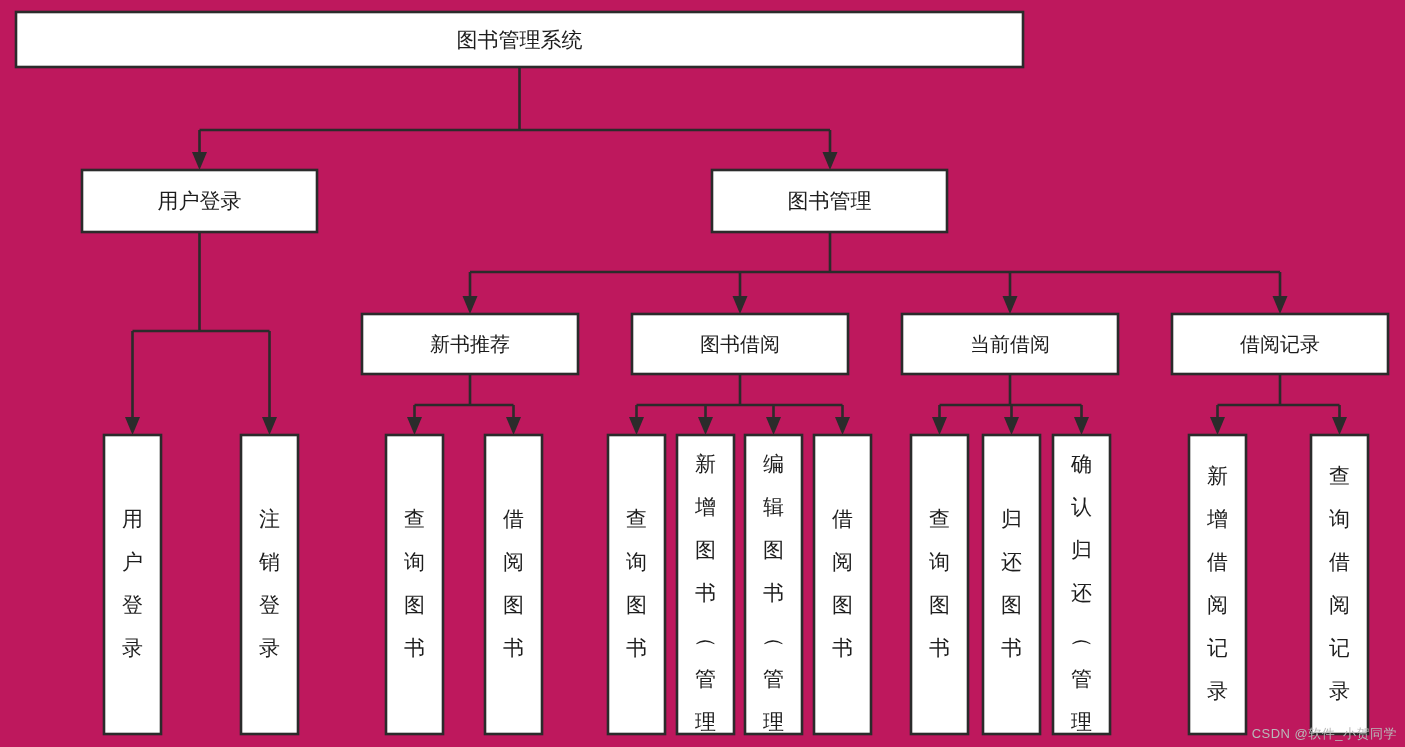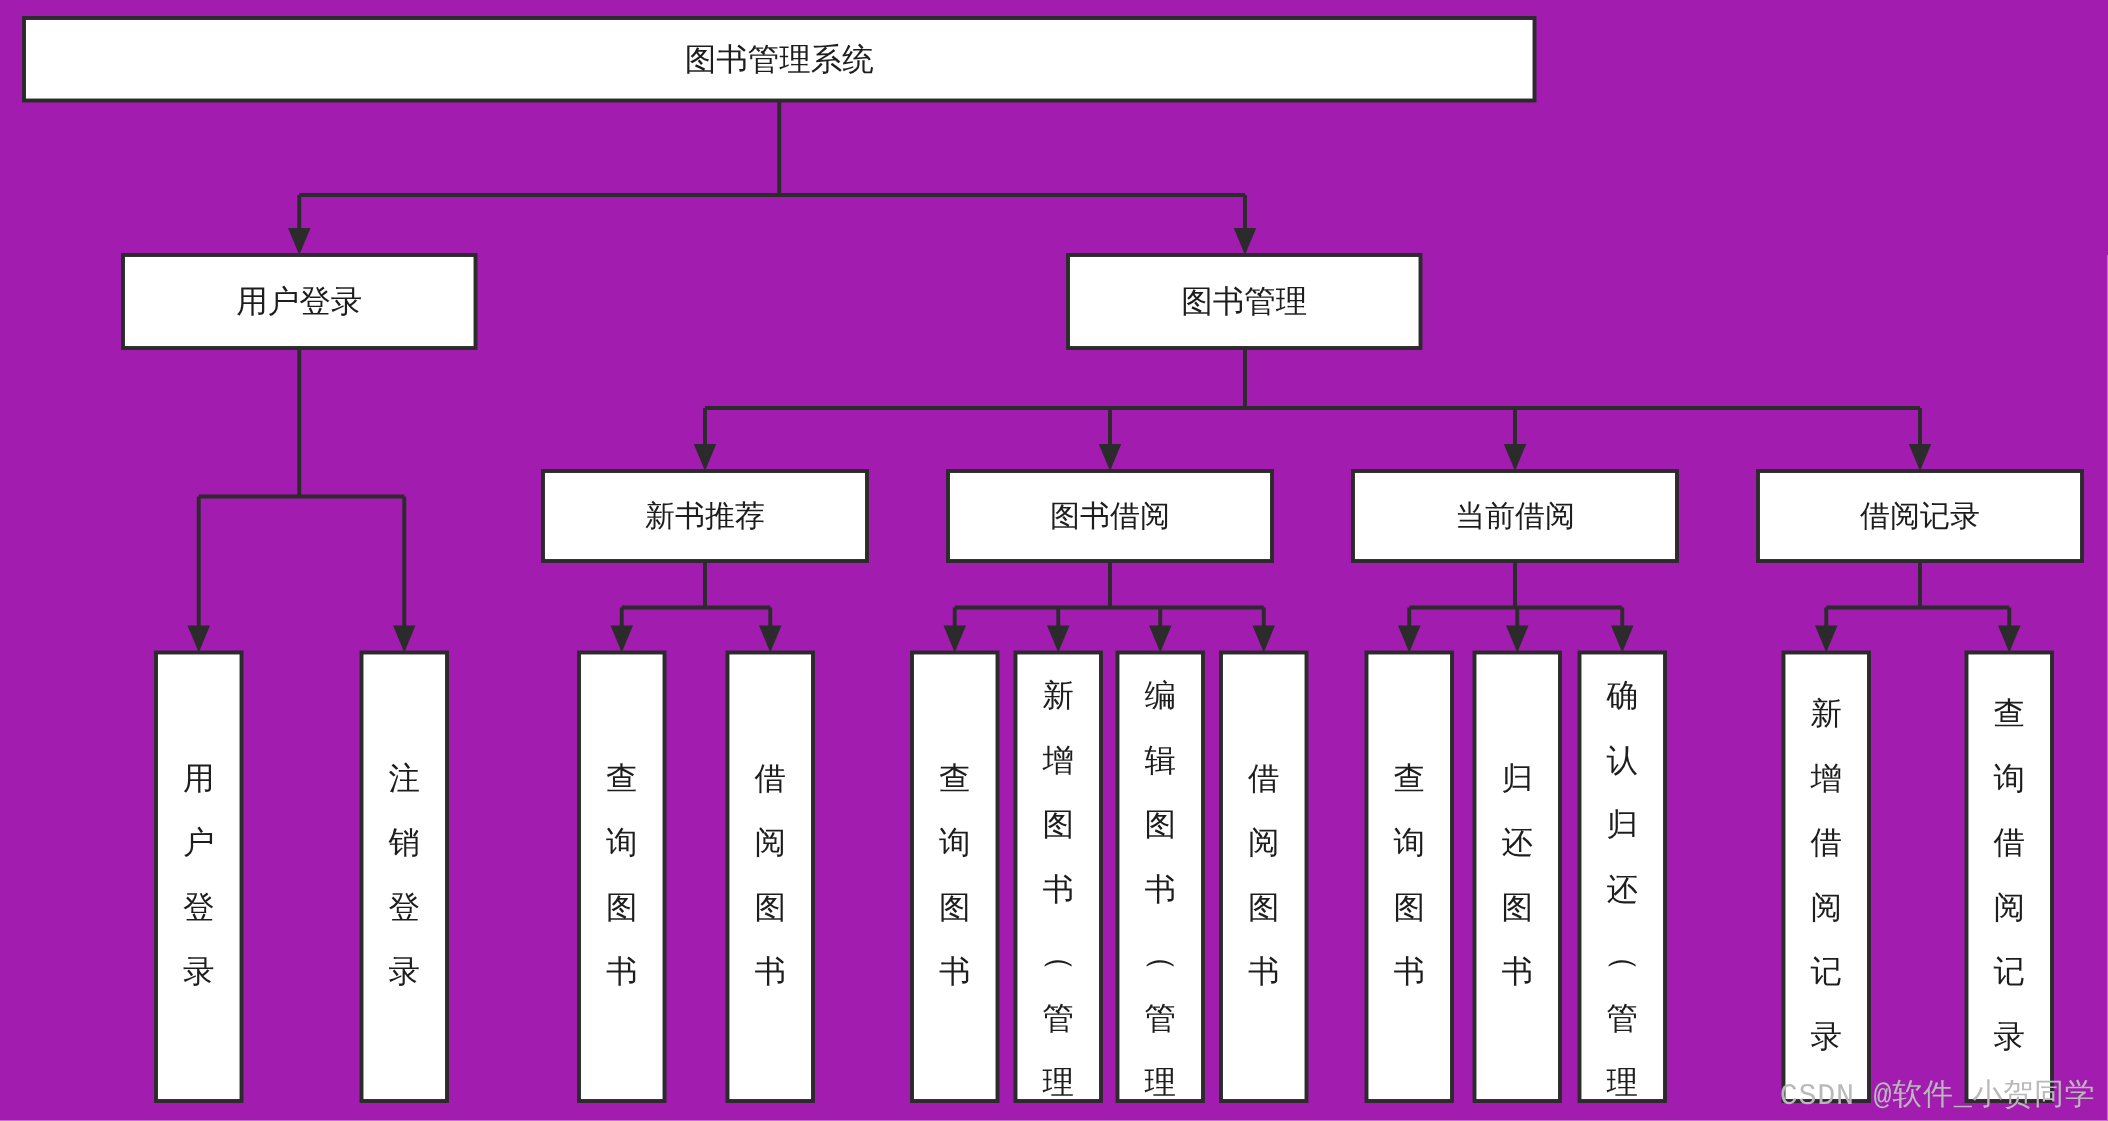--- a/index.html
+++ b/index.html
@@ -11,21 +11,21 @@
   body {
     width: 1405px;
     height: 747px;
     font-family: "DejaVu Sans", "Liberation Sans", sans-serif;
     overflow: hidden;
   }
   #diagram-root {
     position: relative;
     width: 1405px;
     height: 747px;
-    background: #a21caf;
+    background: #be185d;
   }
   svg#tree-svg {
     position: absolute;
     left: 0;
     top: 0;
     width: 1405px;
     height: 747px;
     display: block;
   }
   .node-box {
@@ -56,22 +56,22 @@
     stroke-linecap: butt;
   }
   .arrow-head {
     fill: #2b2b2b;
     stroke: none;
   }
   .watermark {
     position: absolute;
     right: 8px;
     bottom: 4px;
-    font-family: Liberation Mono, monospace;
-    font-size: 20px;
+    font-family: Liberation Sans, sans-serif;
+    font-size: 13px;
     color: #b9b9b9;
     letter-spacing: 0.5px;
     white-space: nowrap;
     user-select: none;
   }
 </style>
 </head>
 <body>
 
 <div id="diagram-root">

